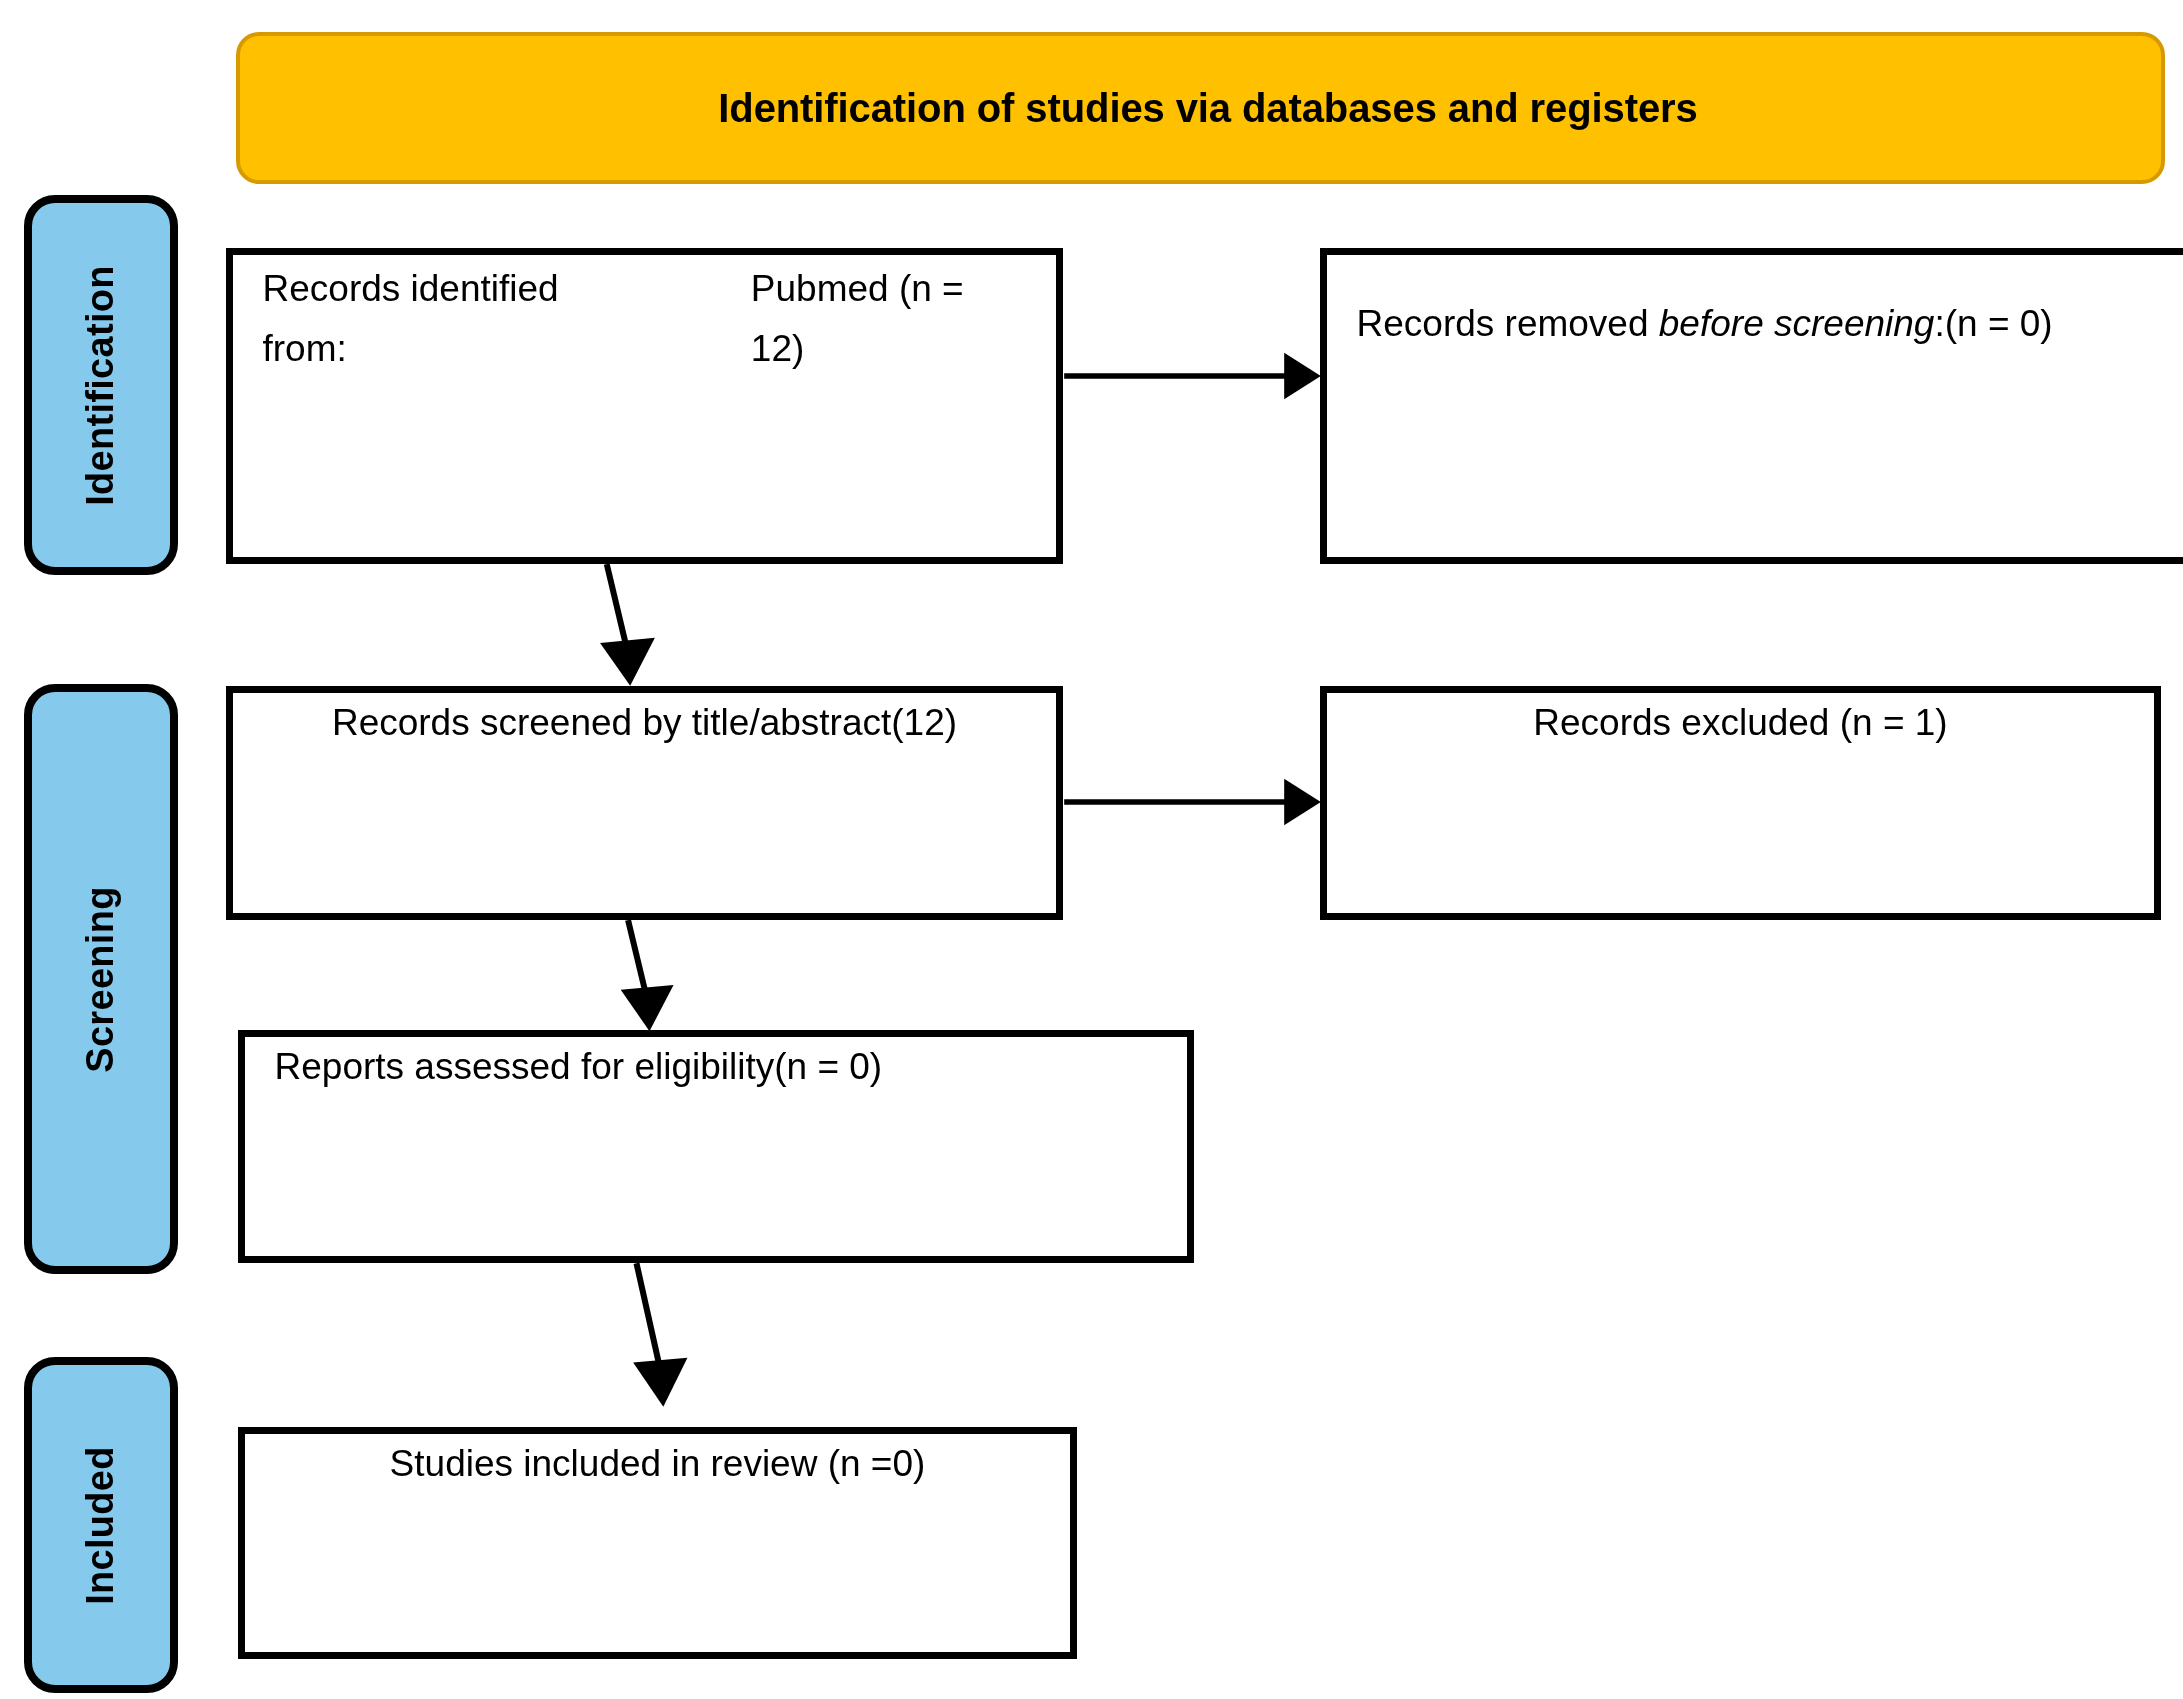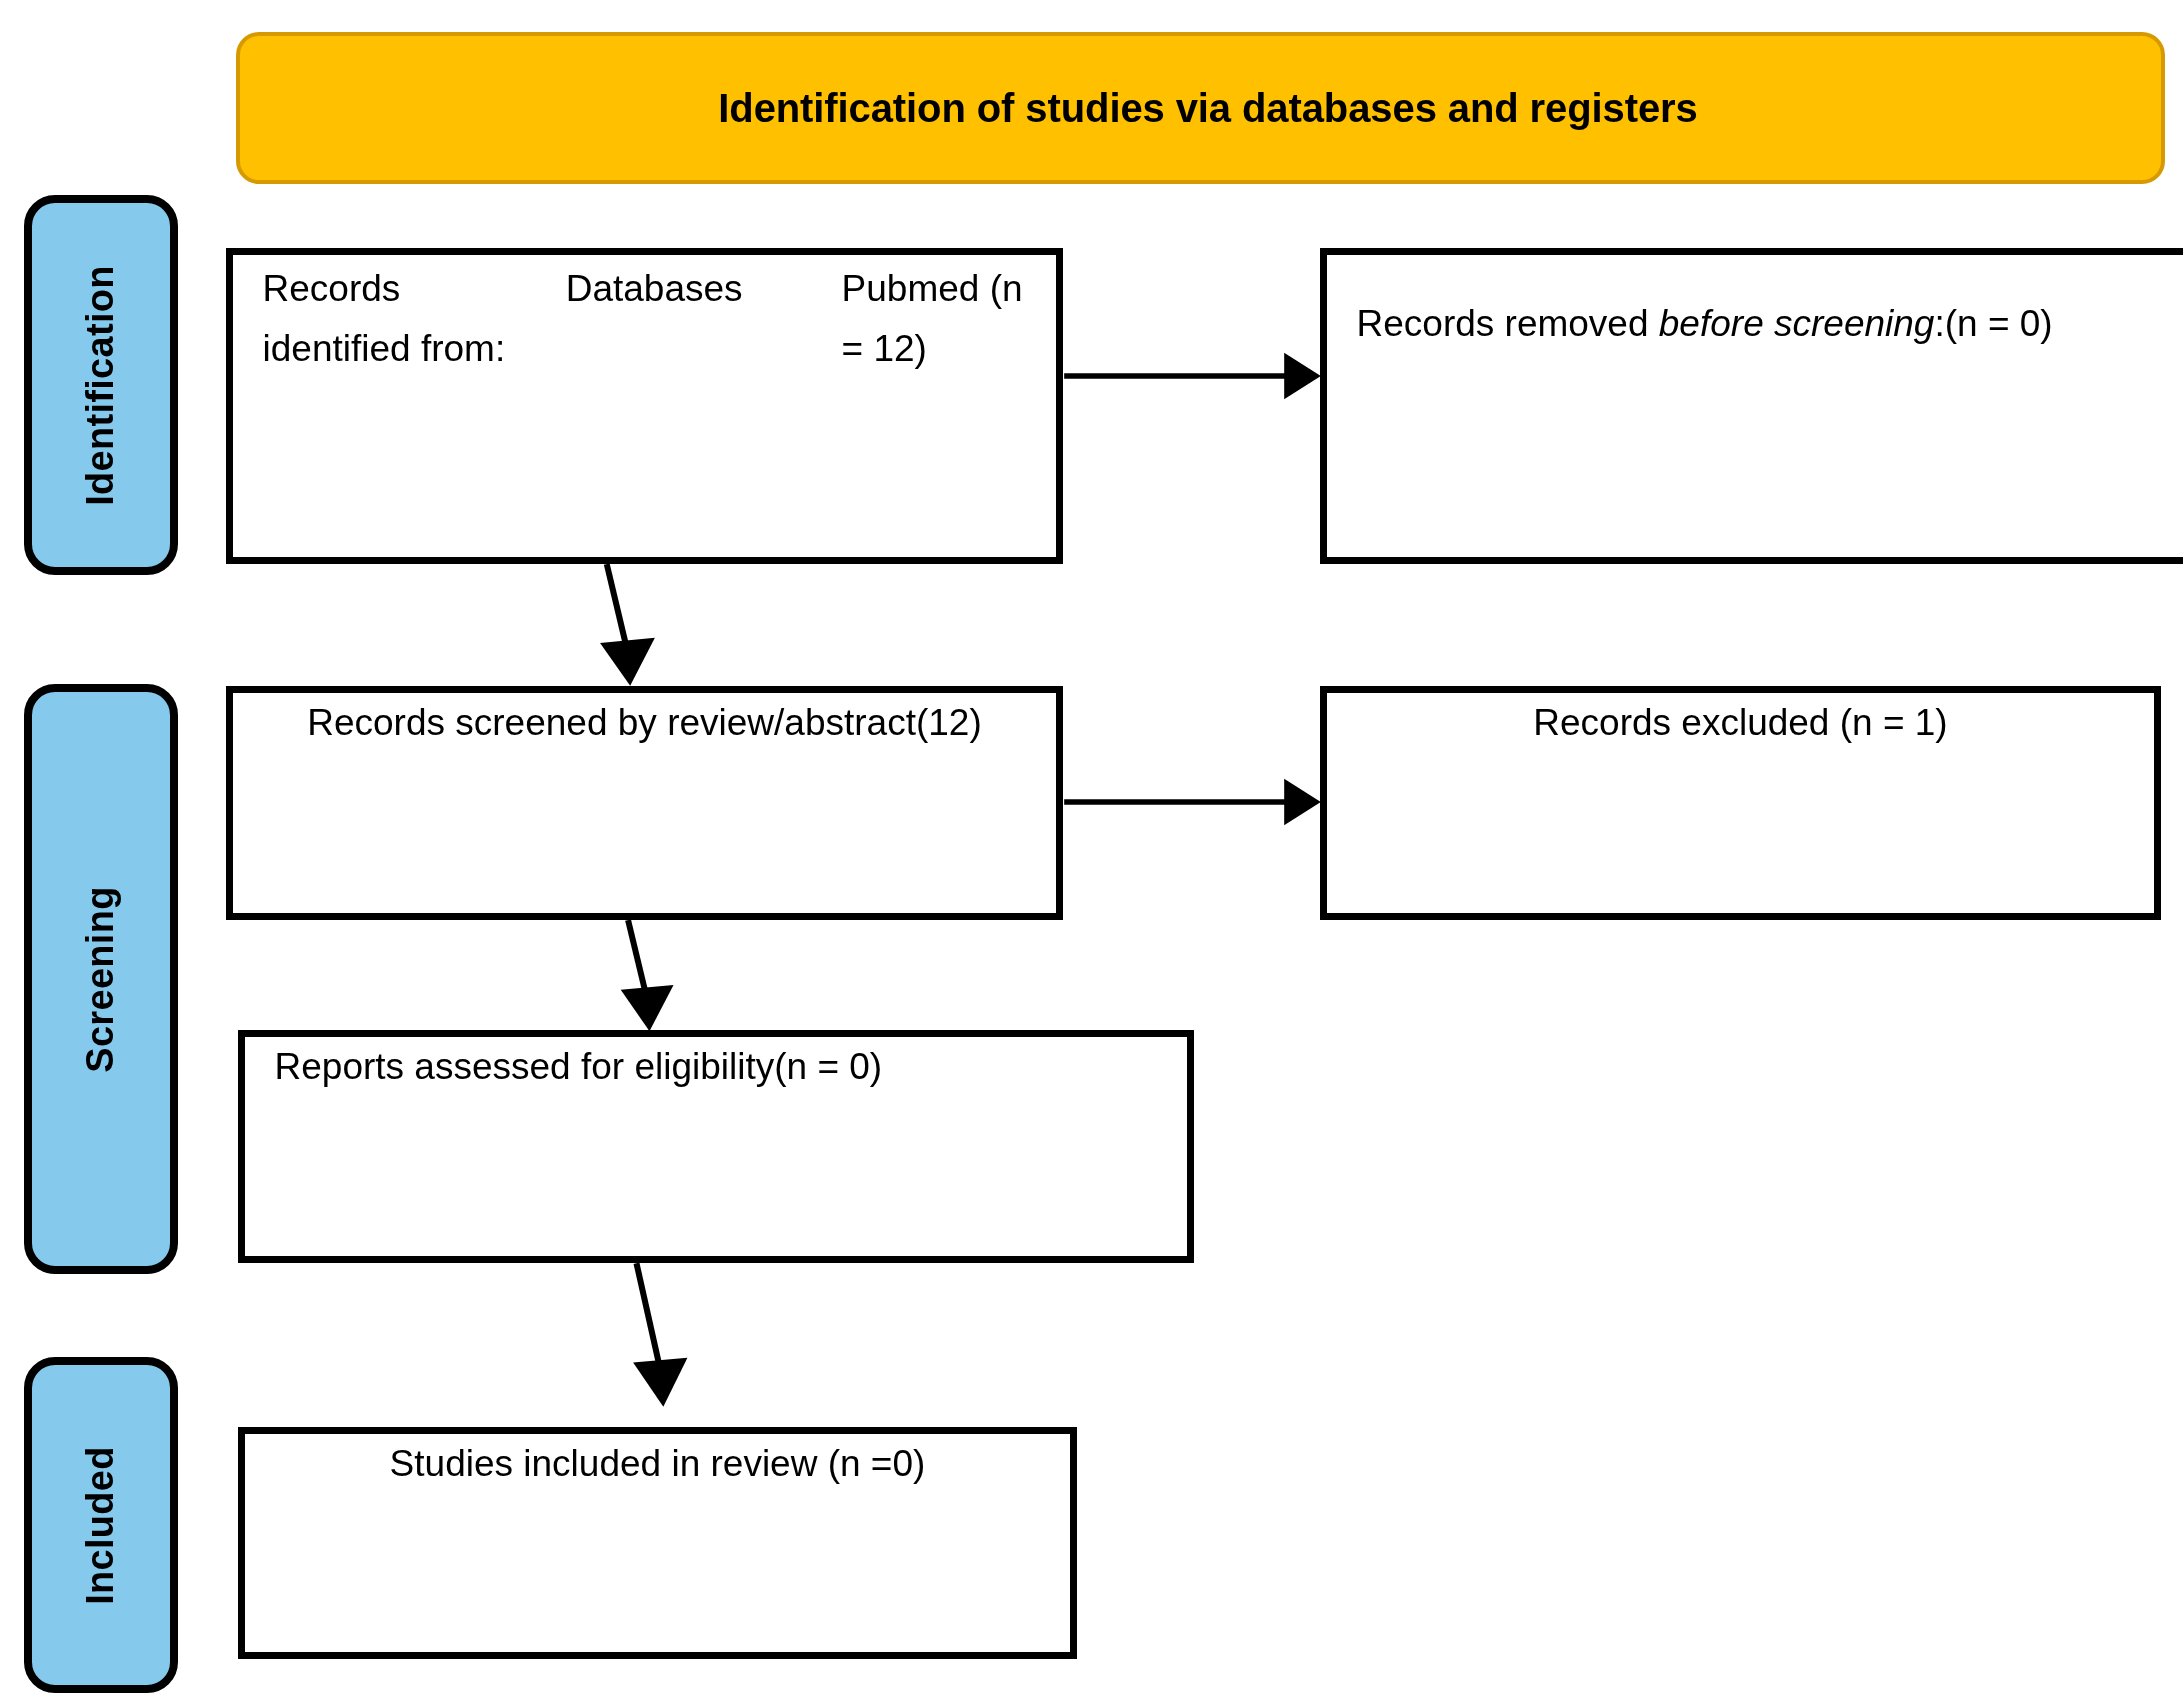--- a/index.html
+++ b/index.html
@@ -154,31 +154,30 @@
   <div class="stage-tab" id="tab-screening">
     <span class="stage-tab-label">Screening</span>
   </div>
 
   <div class="stage-tab" id="tab-included">
     <span class="stage-tab-label">Included</span>
   </div>
 
   <div class="box" id="box-identified">
     <div class="box-text">Records identified from:</div>
-    <div class="box-text indent-1">Databases</div>
     <div class="box-text indent-2">Pubmed (n = 12)</div>
   </div>
 
   <div class="box" id="box-removed">
     <div class="box-text just-line"><span>Records removed </span><em>before screening</em><span>:</span></div>
     <div class="box-text">(n = 0)</div>
   </div>
 
   <div class="box" id="box-screened">
-    <div class="box-text just-line">Records screened by review/abstract</div>
+    <div class="box-text just-line">Records screened by title/abstract</div>
     <div class="box-text">(12)</div>
   </div>
 
   <div class="box" id="box-excluded">
     <div class="box-text">Records excluded (n = 1)</div>
   </div>
 
   <div class="box" id="box-eligibility">
     <div class="box-text">Reports assessed for eligibility</div>
     <div class="box-text">(n = 0)</div>

